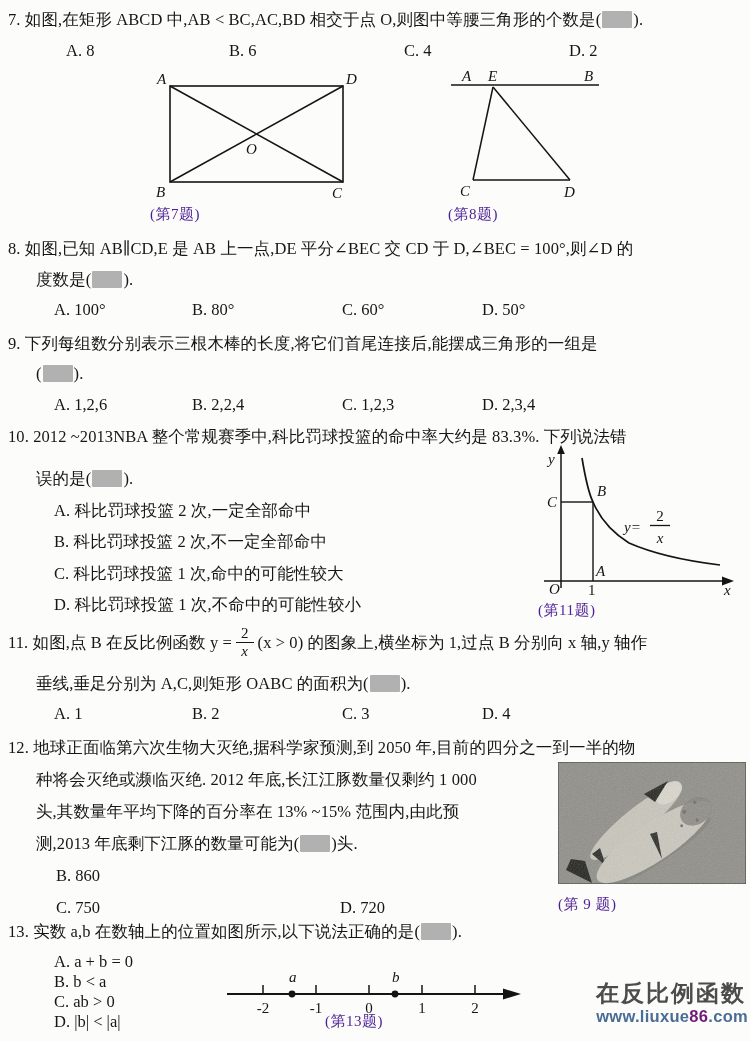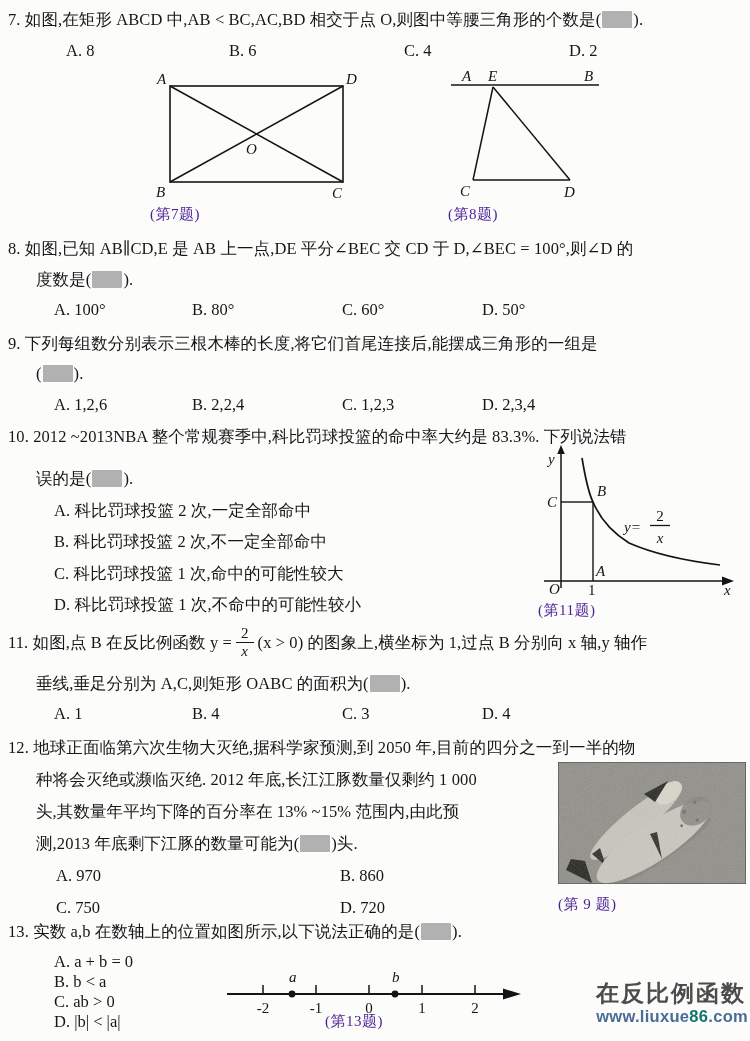--- a/index.html
+++ b/index.html
@@ -23,21 +23,21 @@
   svg text.up{font-style:normal;}
   svg line, svg path, svg rect.geo{stroke:#141414;fill:none;}
   .frac{display:inline-block;text-align:center;vertical-align:-12px;margin:0 4px;line-height:1;}
   .frac .num{display:block;padding:0 5px 1px;border-bottom:1.4px solid #161616;font-size:15px;}
   .frac .den{display:block;padding:1px 5px 0;font-size:15px;font-style:italic;}
   .q11row{display:flex;align-items:center;}
   .wm{position:absolute;left:576px;top:981px;width:172px;text-align:right;
       font-family:"Liberation Sans","DejaVu Sans",sans-serif;line-height:1.12;}
   .wm .site{font-size:23px;font-weight:700;color:#4c4c4c;letter-spacing:2px;margin-right:2px;}
   .wm .url{font-size:16.5px;font-weight:700;color:#4a6d96;letter-spacing:0.3px;}
-  .wm .red{color:#0f766e;}
+  .wm .red{color:#701a75;}
 </style>
 </head>
 <body>
 
 <div class="page">
 
   <div class="line" style="top:9px;left:8px;"><span>7. 如图,在矩形 ABCD 中,AB &lt; BC,AC,BD 相交于点 O,则图中等腰三角形的个数是(</span><span class="blank"></span><span>).</span></div>
   <div class="opts" style="top:41px;left:66px;gap:25px;">
     <span class="opt w1">A. 8</span>
     <span class="opt w2">B. 6</span>
@@ -127,31 +127,30 @@
     <span>11. 如图,点 B 在反比例函数 y =</span>
     <span class="frac" style="vertical-align:middle;">
         <span class="num">2</span>
         <span class="den">x</span>
       </span>
     <span>(x &gt; 0) 的图象上,横坐标为 1,过点 B 分别向 x 轴,y 轴作</span>
   </div>
   <div class="line indent" style="top:673px;"><span>垂线,垂足分别为 A,C,则矩形 OABC 的面积为(</span><span class="blank"></span><span>).</span></div>
   <div class="opts" style="top:704px;left:54px;">
     <span class="opt w1">A. 1</span>
-    <span class="opt w2">B. 4</span>
+    <span class="opt w2">B. 2</span>
     <span class="opt w3">C. 3</span>
     <span class="opt">D. 4</span>
   </div>
 
   <div class="line" style="top:737px;left:8px;">12. 地球正面临第六次生物大灭绝,据科学家预测,到 2050 年,目前的四分之一到一半的物</div>
   <div class="line indent" style="top:769px;">种将会灭绝或濒临灭绝. 2012 年底,长江江豚数量仅剩约 1 000</div>
   <div class="line indent" style="top:801px;">头,其数量年平均下降的百分率在 13% ~15% 范围内,由此预</div>
   <div class="line indent" style="top:833px;"><span>测,2013 年底剩下江豚的数量可能为(</span><span class="blank"></span><span>)头.</span></div>
   <div class="opts" style="top:866px;left:56px;">
-    <span class="opt" style="width:284px;">A. 970</span>
     <span class="opt">B. 860</span>
   </div>
   <div class="opts" style="top:898px;left:56px;">
     <span class="opt" style="width:284px;">C. 750</span>
     <span class="opt">D. 720</span>
   </div>
 
   <div class="figure" style="left:558px;top:762px;width:188px;">
     <svg width="188" height="122" viewBox="0 0 188 122">
       <defs>

